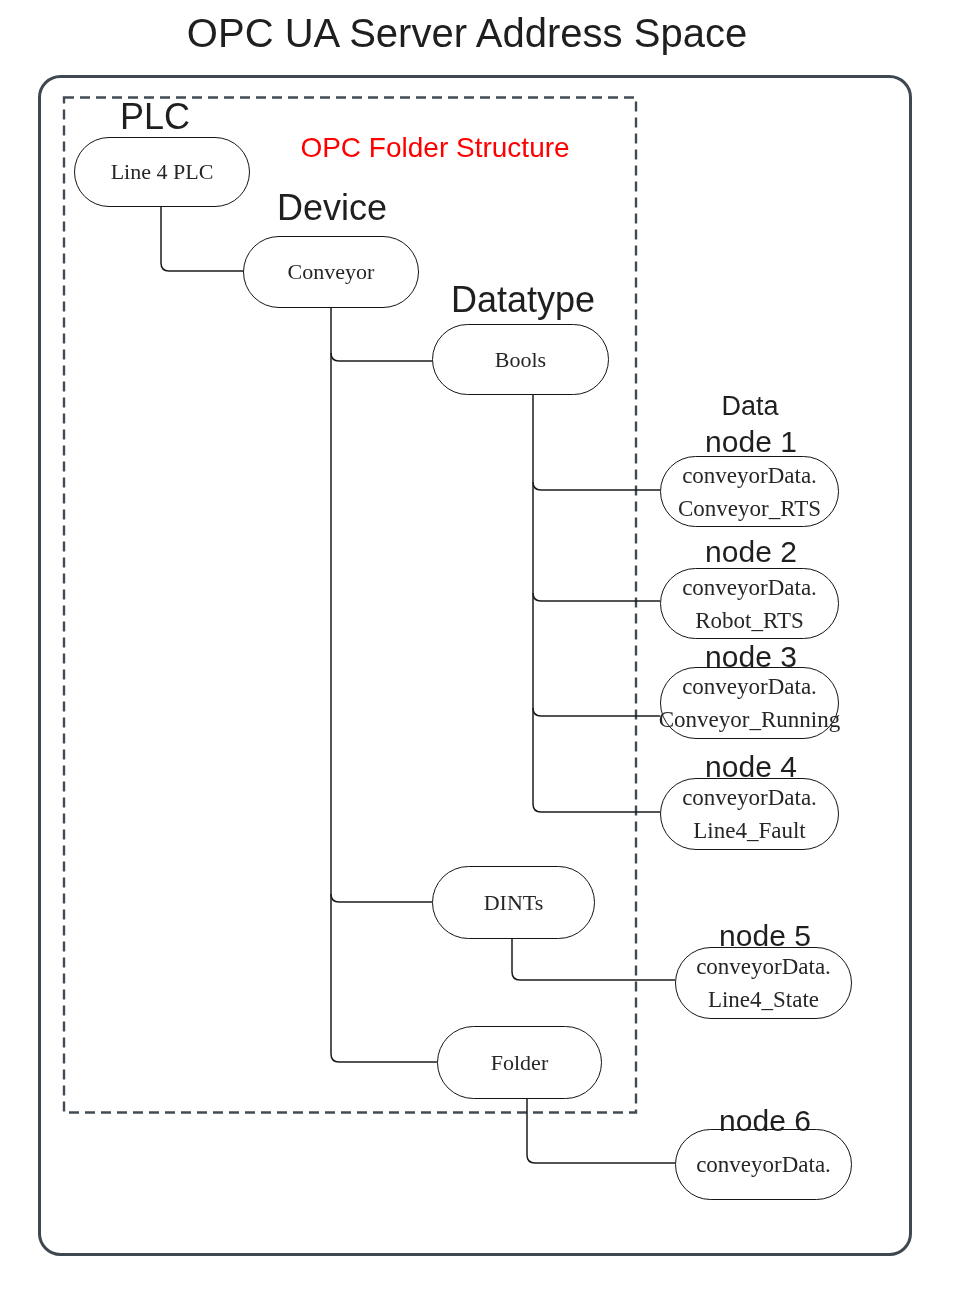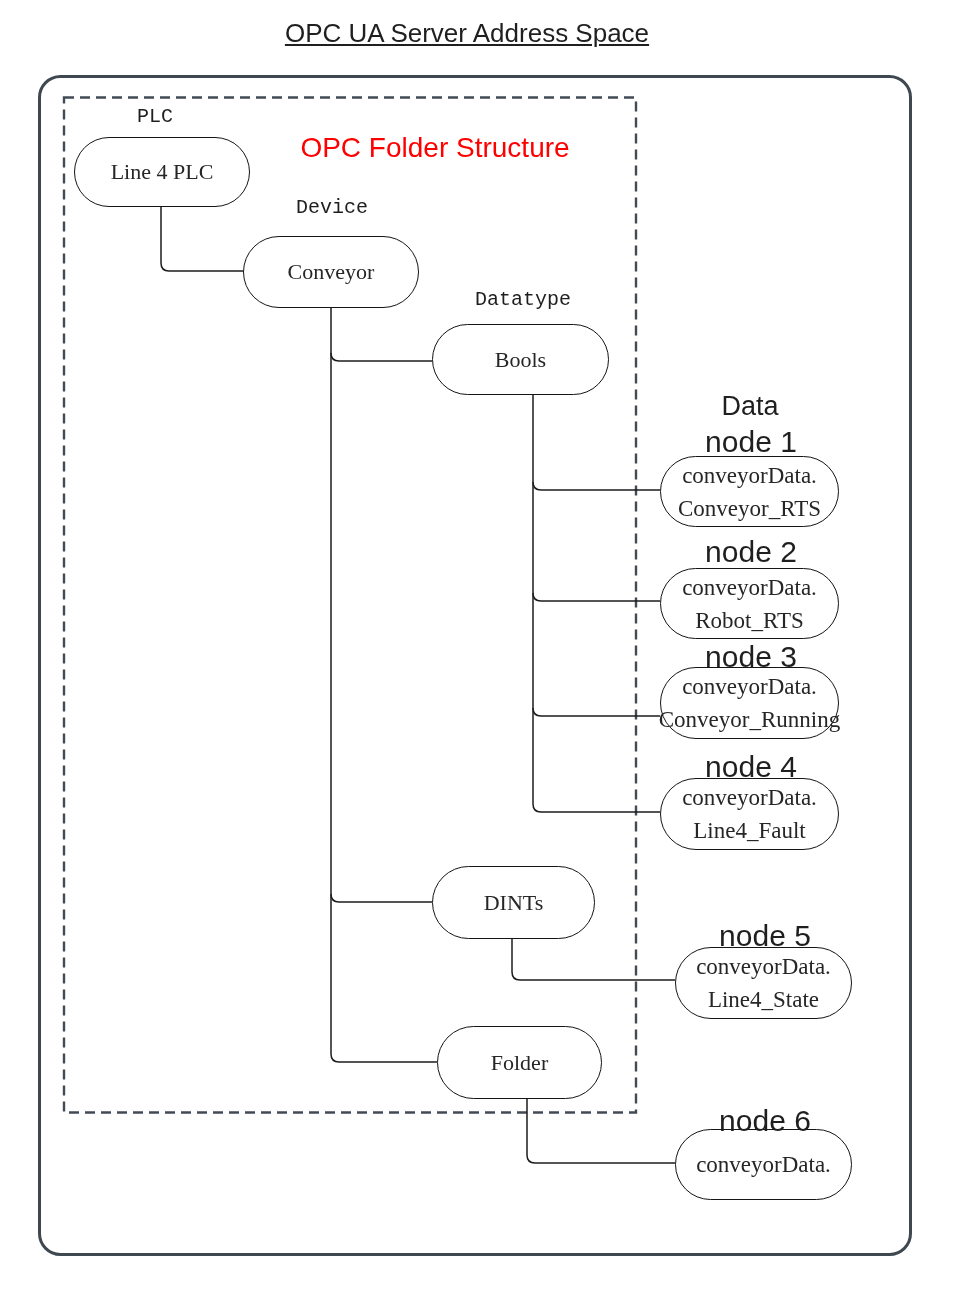--- a/index.html
+++ b/index.html
@@ -13,23 +13,23 @@
     display:flex;flex-direction:column;align-items:center;justify-content:center;
     text-align:center;color:#262626;z-index:2;
   }
   .pill span{white-space:nowrap;display:block;font-family:Liberation Serif, serif;}
   .pill.folder{font-size:22px;line-height:26px;}
   .pill.data{font-size:23px;line-height:33px;}
   .lbl{
     position:absolute;transform:translateX(-50%);white-space:nowrap;z-index:3;
     color:#1f1f1f;
   }
-  .title{font-size:26px;line-height:42px;text-decoration:underline;}
+  .title{font-size:40px;line-height:42px;}
   .red{color:#ff0000;font-size:28px;line-height:34px;}
-  .cat{font-size:20px;line-height:33px;font-family:Liberation Mono, monospace;}
+  .cat{font-size:36px;line-height:33px;}
   .cat-data{font-size:27px;line-height:32px;}
   .nodelbl{font-size:30px;line-height:26px;}
 
   
   #pill-plc{left:74px;top:137px;width:174px;height:68px;}
   #pill-conveyor{left:243px;top:236px;width:174px;height:70px;}
   #pill-bools{left:432px;top:324px;width:175px;height:69px;}
   #pill-dints{left:432px;top:866px;width:161px;height:71px;}
   #pill-floats{left:437px;top:1026px;width:163px;height:71px;}
   #pill-n1{left:660px;top:456px;width:177px;height:69px;}

